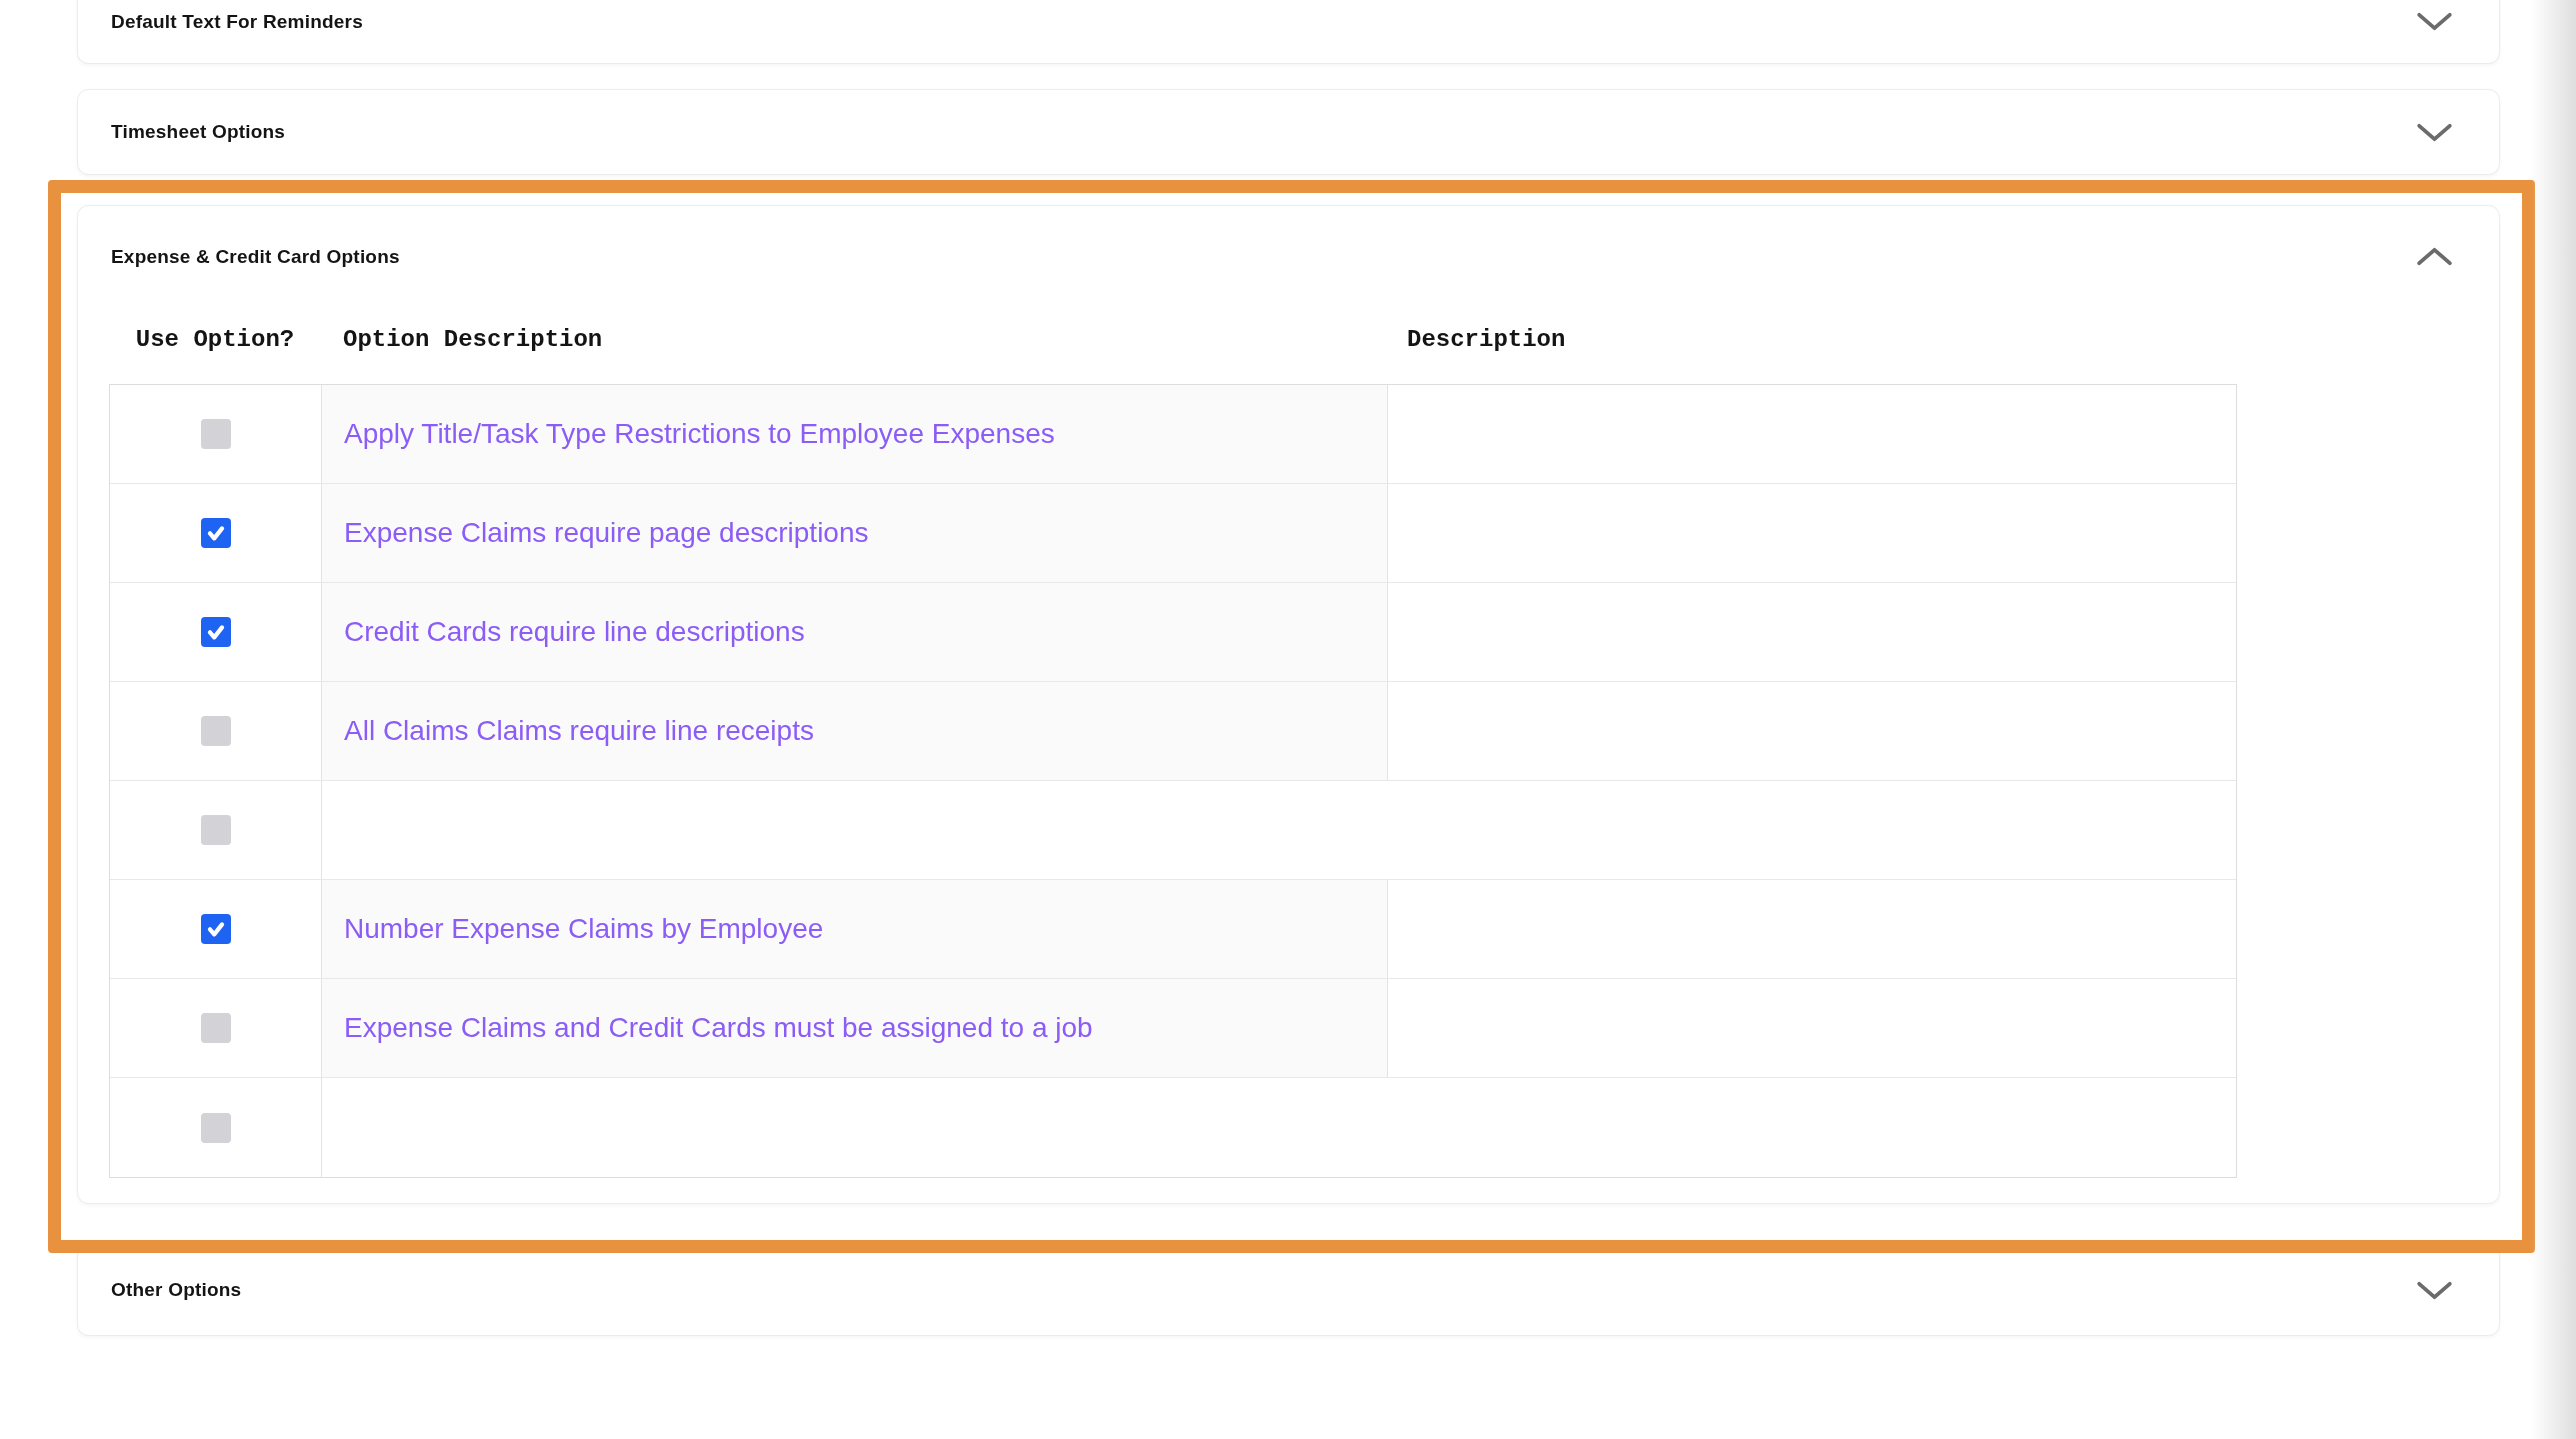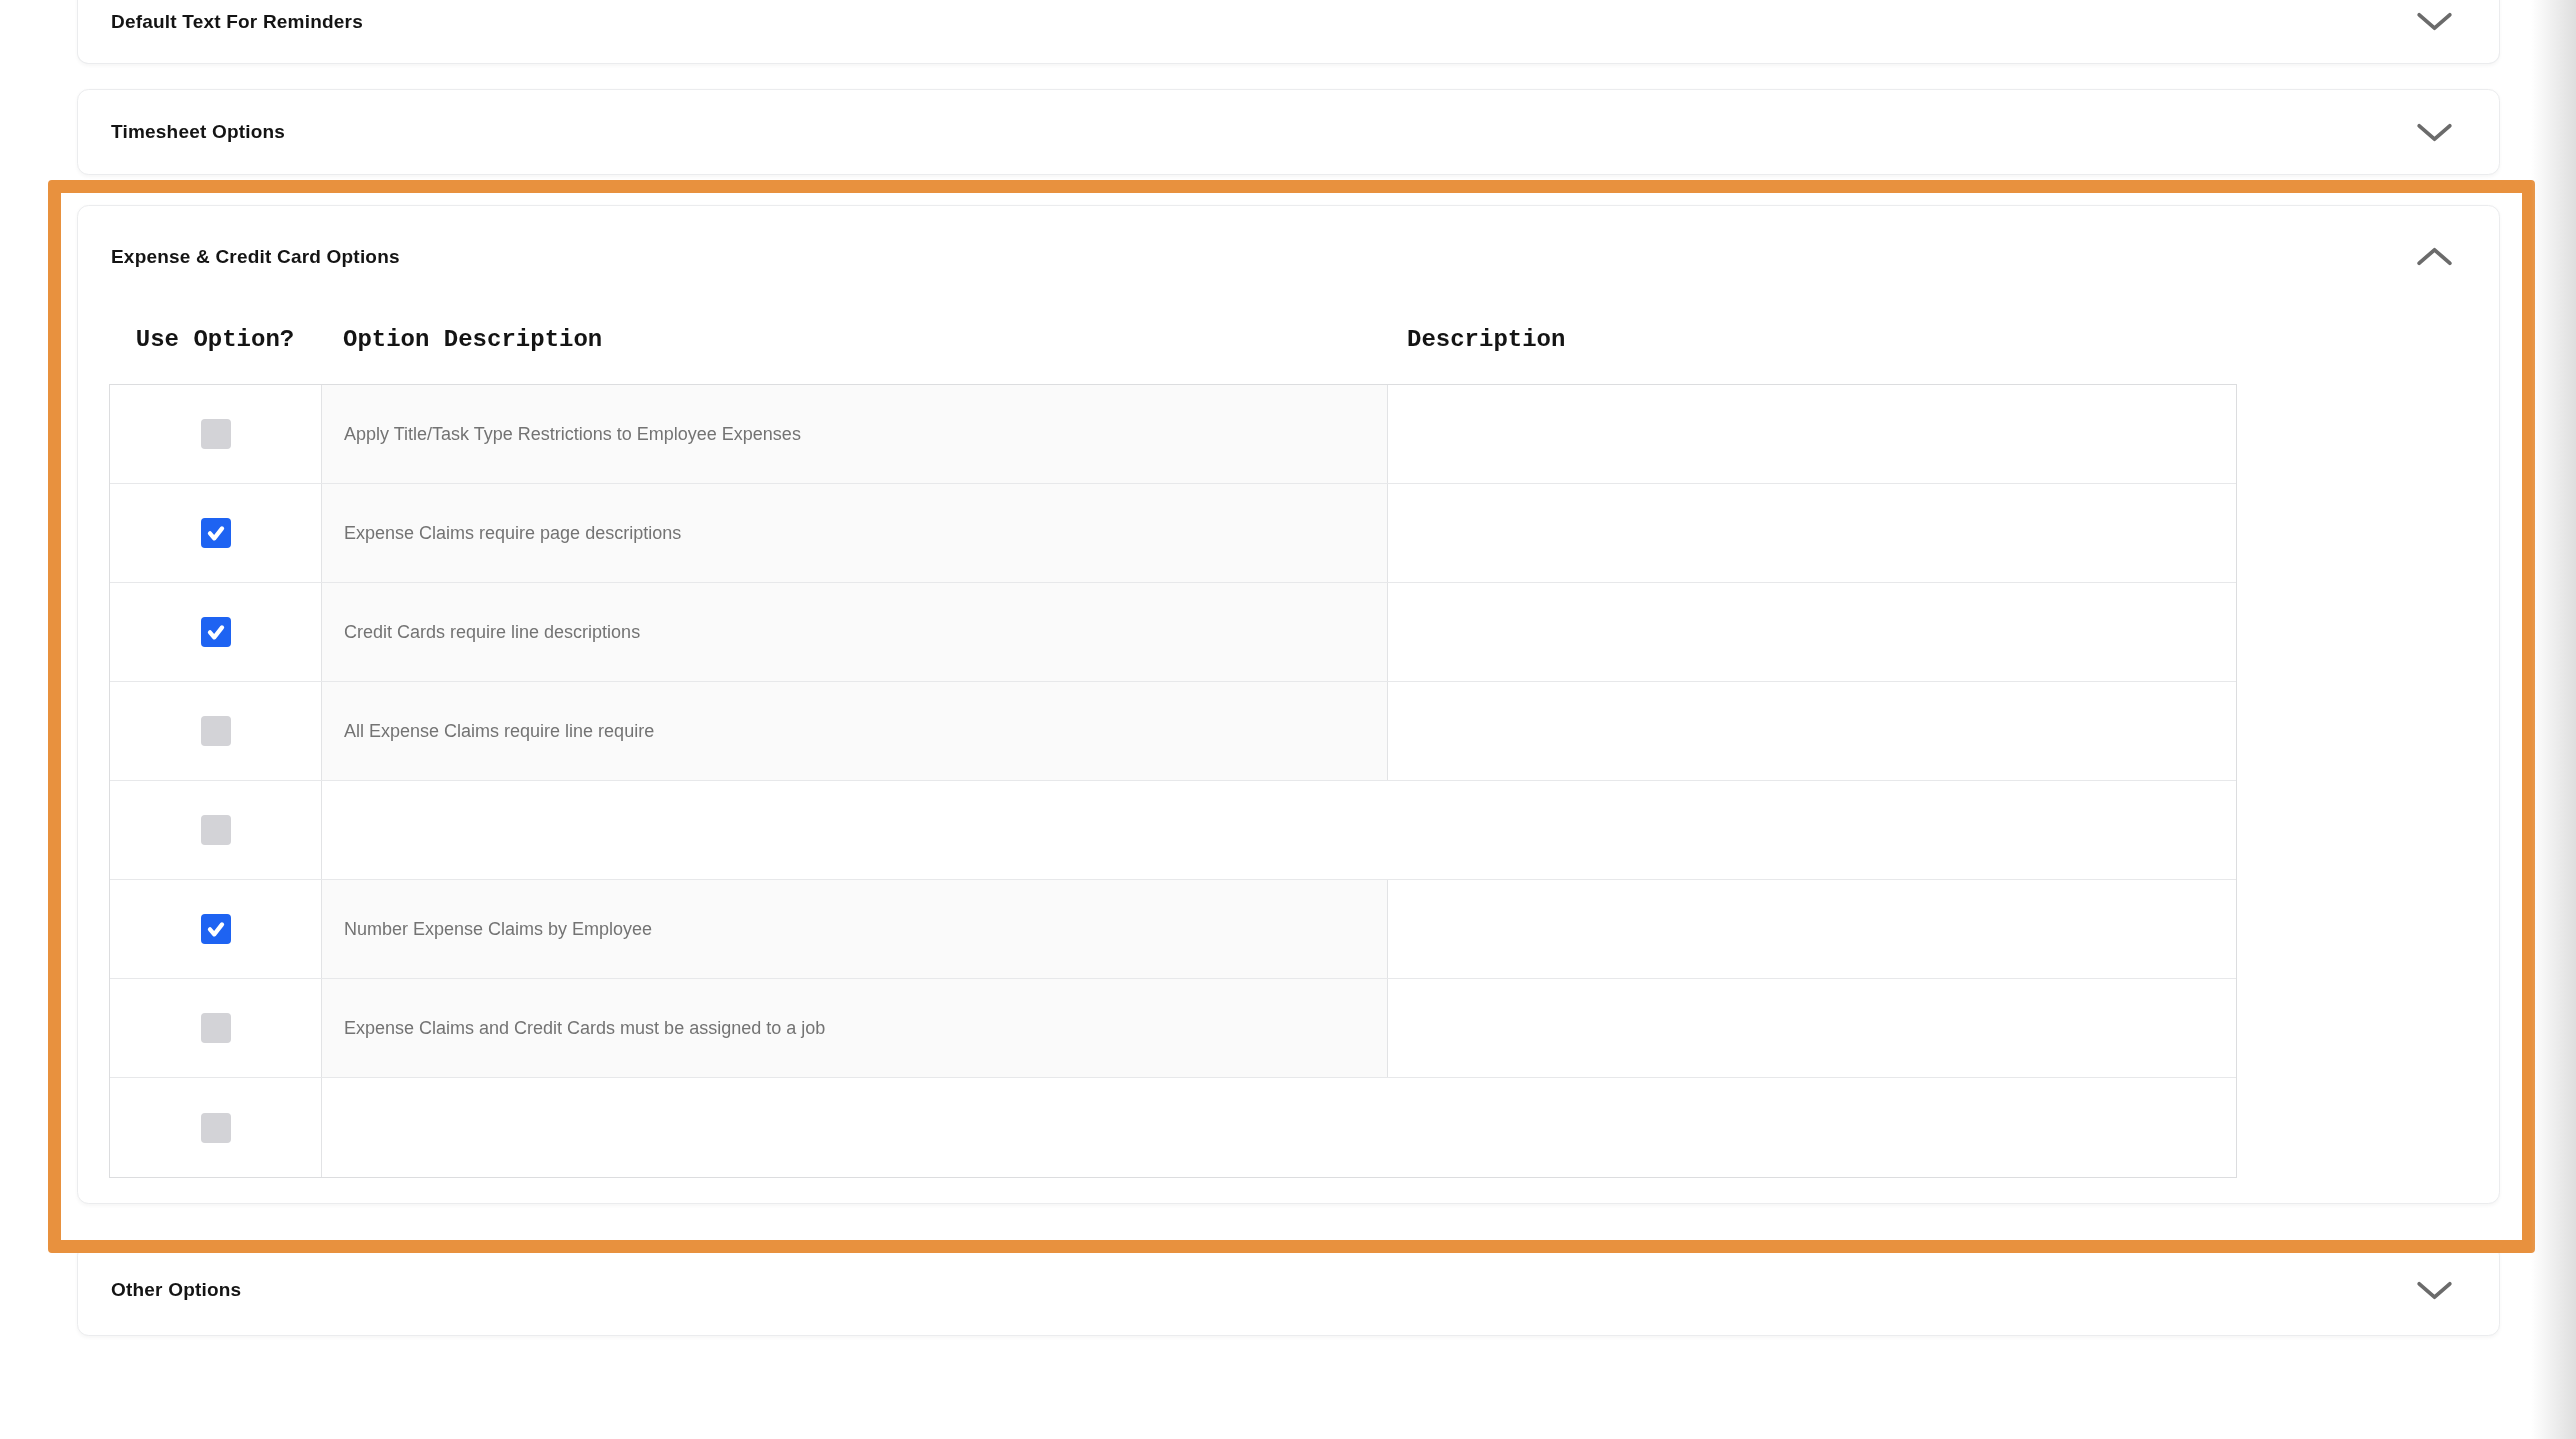--- a/index.html
+++ b/index.html
@@ -33,21 +33,21 @@
   
   .tbl { position:absolute; left:31px; top:178px; width:2128px;
          border:1px solid #dcdddf; background:#fff; }
   .row { display:grid; grid-template-columns:212px 1066px 848px; height:99px;
          border-bottom:1px solid #e7e8ea; }
   .row:last-child { border-bottom:none; }
   .cell { display:flex; align-items:center; overflow:hidden; }
   .cell.cb   { justify-content:center; background:#ffffff; border-right:1px solid #e2e3e5; }
   .cell.opt  { background:#fafafa; padding-left:22px; border-right:1px solid #e2e3e5; }
   .cell.desc { background:#ffffff; padding-left:19.4px; }
-  .opt-text { font-size:18px; color:#737373; white-space:nowrap; }
+  .opt-text { font-size:28px; color:#8b5cf6; white-space:nowrap; }
 
   .checkbox { width:30px; height:30px; border-radius:3.9px; background:#d3d3d7;
               display:flex; align-items:center; justify-content:center; cursor:pointer; }
   .checkbox.checked { background:#1e63f2; }
   .checkbox svg { width:22px; height:22px; display:none; }
   .checkbox.checked svg { display:block; }
   .checkbox polyline { fill:none; stroke:#ffffff; stroke-width:6; stroke-linecap:round; stroke-linejoin:round; }
 
   
   .highlight { position:absolute; left:48px; top:180px; width:2487px; height:1073px;
@@ -133,21 +133,21 @@
     <div class="cell desc"></div>
   </div>
 
   <div class="row">
     <div class="cell cb">
       <div class="checkbox">
         
       </div>
     </div>
     <div class="cell opt">
-      <span class="opt-text">All Expense Claims require line require</span>
+      <span class="opt-text">All Claims Claims require line receipts</span>
     </div>
     <div class="cell desc"></div>
   </div>
 
   <div class="row">
     <div class="cell cb">
       <div class="checkbox">
         
       </div>
     </div>

